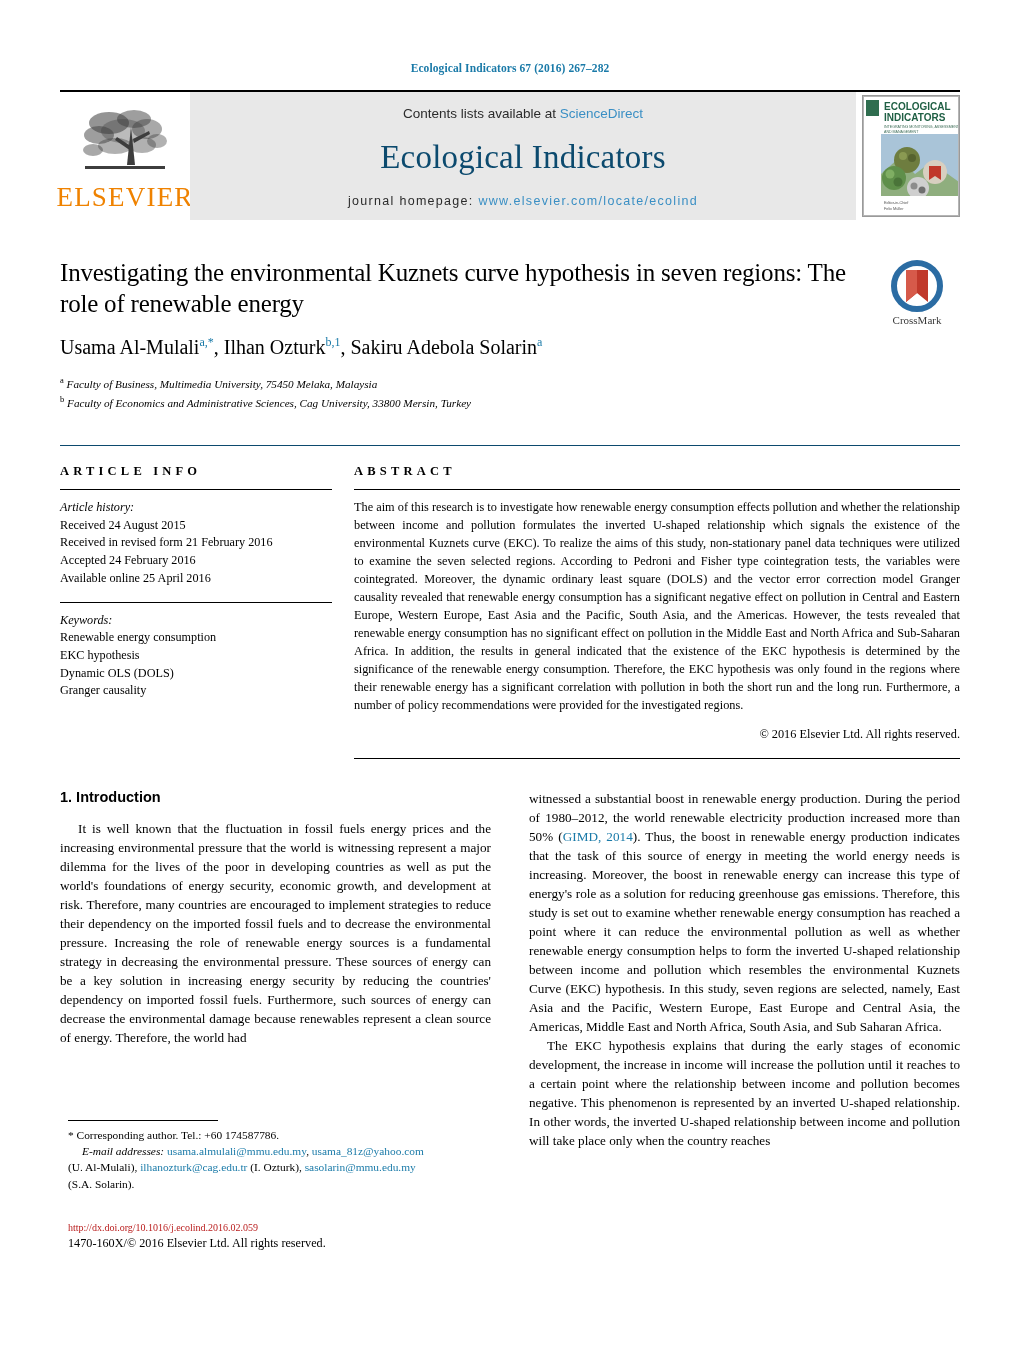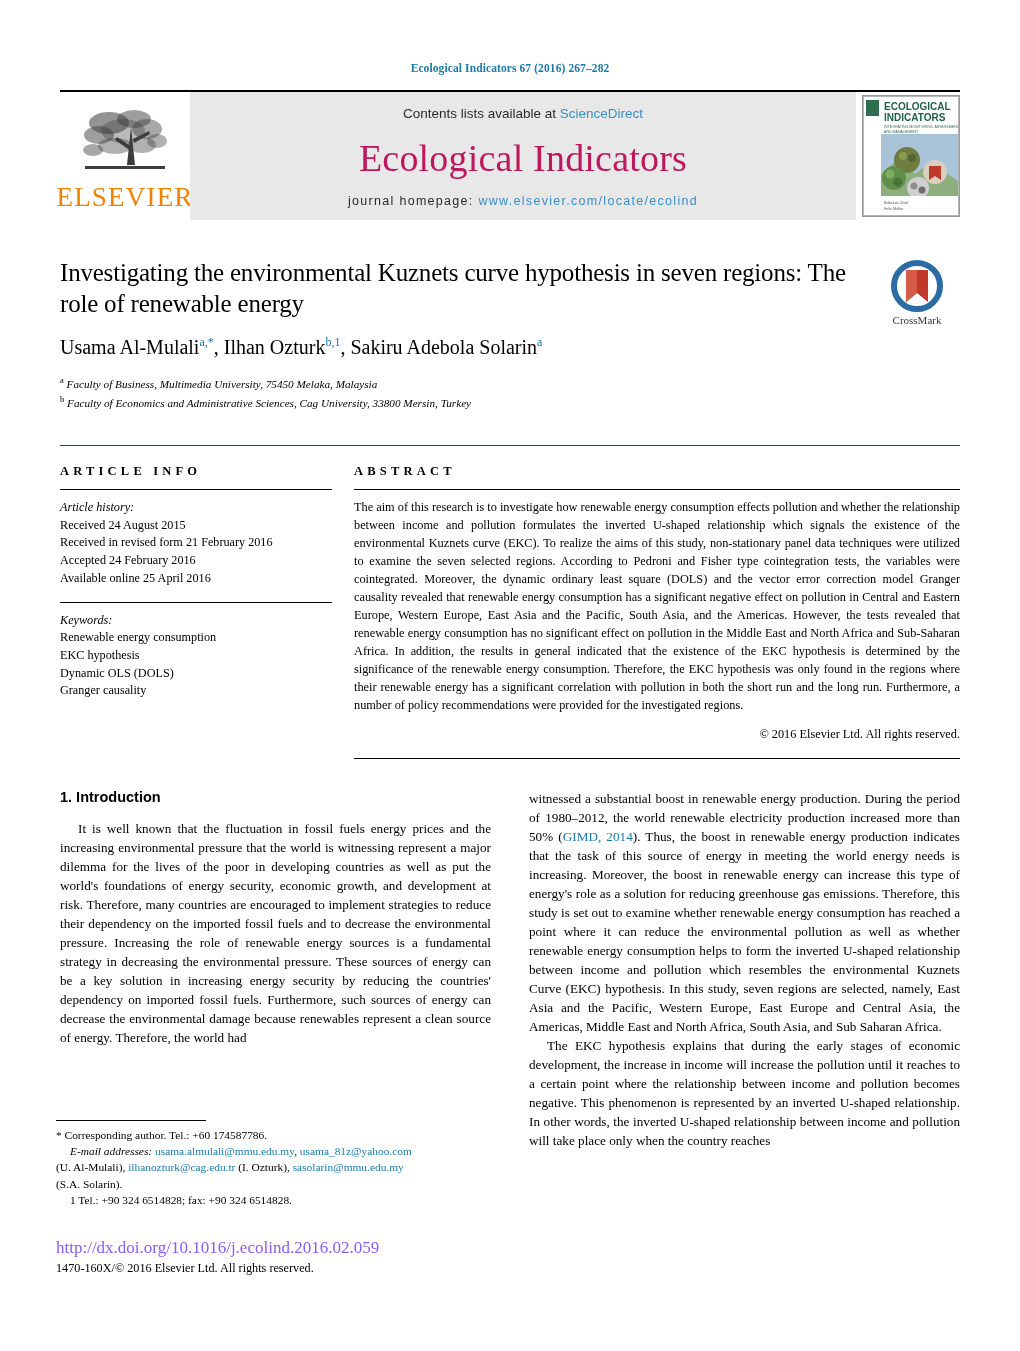--- a/index.html
+++ b/index.html
@@ -68,22 +68,22 @@
     padding: 14px 0 12px 0;
   }
   .contents-line {
     font-family: "Liberation Sans", sans-serif;
     font-size: 13.5px;
     color: #2b2b2b;
   }
   .contents-line a { color: #3a8fc4; text-decoration: none; }
   .journal-title {
     font-family: "Liberation Serif", serif;
-    font-size: 38px;
-    color: #be185d;
+    font-size: 33px;
+    color: #0c4a6e;
     letter-spacing: .2px;
   }
   .homepage-line {
     font-family: "Liberation Sans", sans-serif;
     font-size: 12.5px;
     letter-spacing: 1.3px;
     color: #2b2b2b;
   }
   .homepage-line .url { color: #3a8fc4; }
   .mast-cover {
@@ -195,36 +195,36 @@
     text-indent: 18px;
     margin: 0;
   }
   .para + .para { margin-top: 0; }
   .para.noindent { text-indent: 0; }
   a.cite { color: #1a7aa8; text-decoration: none; }
 
   
   .footnotes {
     position: absolute;
-    left: 56px;
+    left: 68px;
     top: 1120px;
     width: 446px;
   }
   .fn-rule { border-top: 1px solid #000; width: 150px; margin-bottom: 6px; }
   .fn {
     font-size: 11.4px;
     line-height: 1.42;
   }
   .fn a { color: #1a7aa8; text-decoration: none; }
   .fn .em { font-style: italic; }
   .fn-indent { padding-left: 12px; text-indent: -12px; }
   .doi-block { margin-top: 22px; }
   .doi-block .doi {
-    font-size: 17px;
-    color: #8b5cf6;
+    font-size: 10px;
+    color: #b91c1c;
     display: block;
     text-decoration: none;
     margin-top: 30px;
   }
   .doi-block .issn { font-size: 12.2px; }
 </style>
 </head>
 <body>
 
 <div class="page">
@@ -371,21 +371,20 @@
     <div class="fn-rule"></div>
     <div class="fn fn-indent">*  Corresponding author. Tel.: +60 174587786.</div>
     <div class="fn" style="padding-left:14px;">
       <span class="em">E-mail addresses:</span>
       <a href="#">usama.almulali@mmu.edu.my</a><span>, </span><a href="#">usama_81z@yahoo.com</a>
     </div>
     <div class="fn">
       <span>(U. Al-Mulali), </span><a href="#">ilhanozturk@cag.edu.tr</a><span> (I. Ozturk), </span><a href="#">sasolarin@mmu.edu.my</a>
     </div>
     <div class="fn">(S.A. Solarin).</div>
-    <div class="fn fn-indent" style="padding-left:26px;text-indent:-12px;">1  Tel.: +90 324 6514828; fax: +90 324 6514828.</div>
 
     <div class="doi-block">
       <a class="doi" href="#">http://dx.doi.org/10.1016/j.ecolind.2016.02.059</a>
       <span class="issn">1470-160X/© 2016 Elsevier Ltd. All rights reserved.</span>
     </div>
   </div>
 
 </div>
 
 </body></html>

